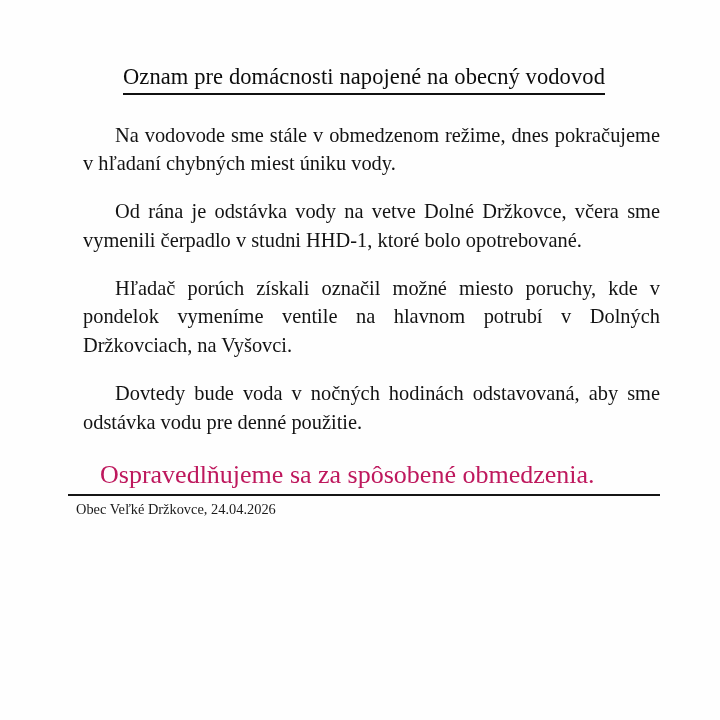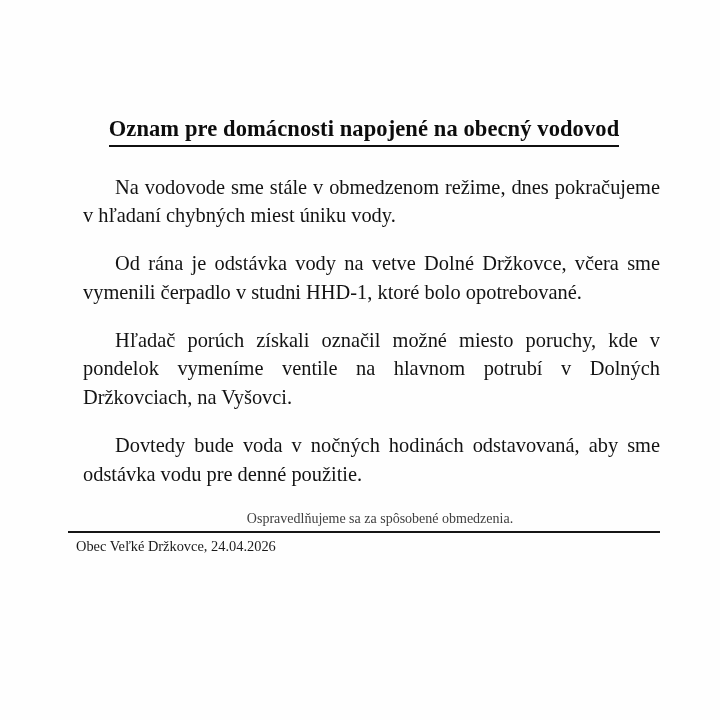--- a/index.html
+++ b/index.html
@@ -22,23 +22,23 @@
   .content {
     position: absolute;
     left: 68px;
     top: 0;
     width: 592px;
   }
 
   
   .doc-title {
     margin: 0;
-    padding-top: 116px;
+    padding-top: 64px;
     font-size: 22.5px;
-    font-weight: bold;
+    font-weight: normal;
     line-height: 1.18;
     text-align: center;
     letter-spacing: 0.1px;
     color: #0c0c0c;
   }
   .doc-title .title-text {
     display: inline-block;
     border-bottom: 2.4px solid #101010;
     padding-bottom: 2px;
   }
@@ -58,25 +58,25 @@
     -webkit-hyphens: none;
     hyphens: none;
   }
   p.para:last-of-type {
     margin-bottom: 0;
   }
 
   
   p.closing {
     margin: 22px 0 0 0;
-    font-size: 14px;
+    font-size: 26px;
     line-height: 1.3;
     text-indent: 32px;
-    text-align: center;
-    color: #404040;
+    text-align: left;
+    color: #be185d;
   }
 
   
   .divider {
     margin: 2px 0 0 0;
     border: 0;
     border-top: 2.2px solid #151515;
     width: 592px;
   }
 

